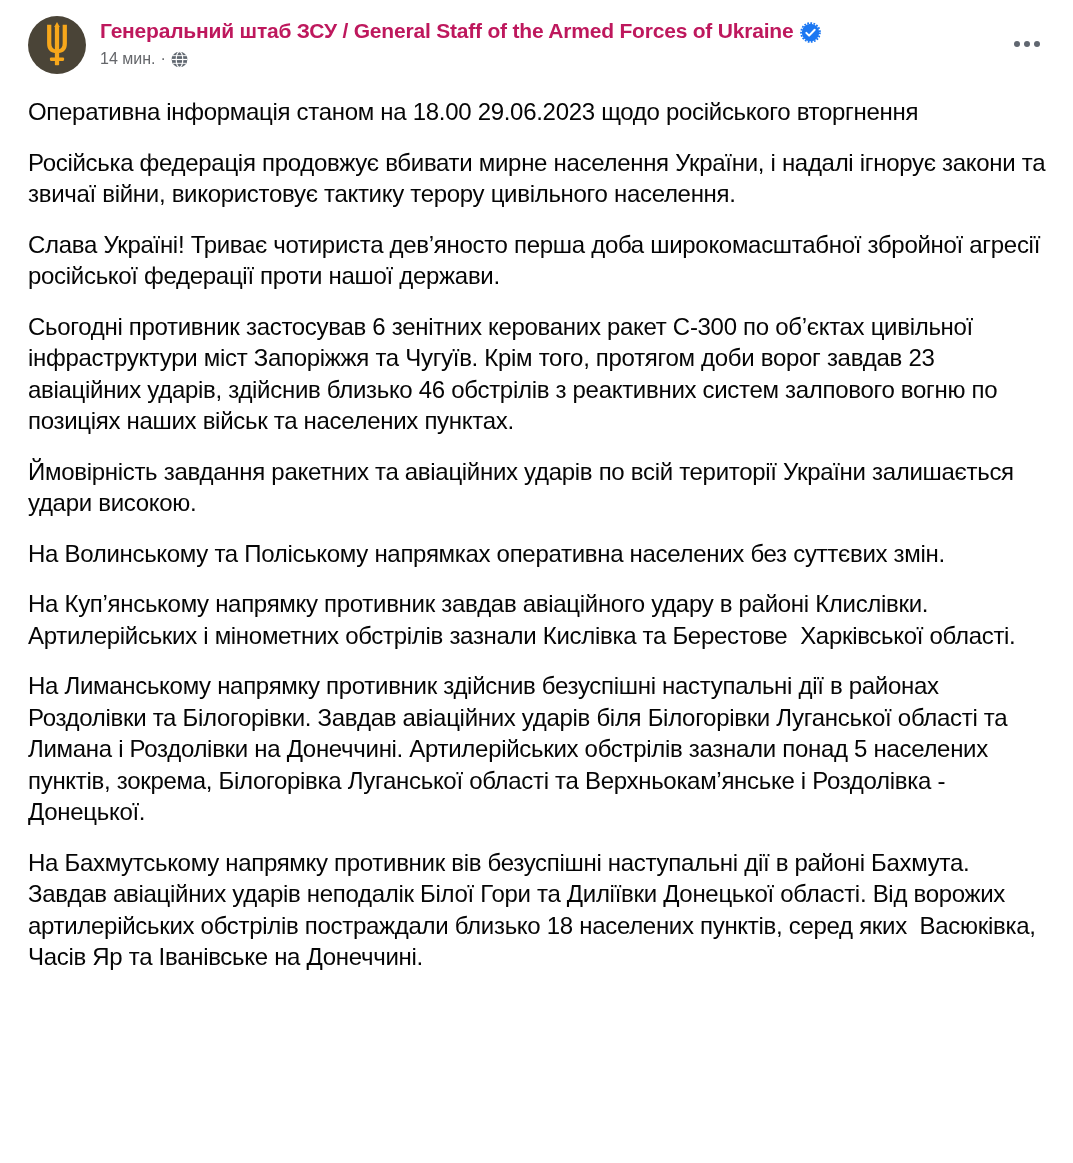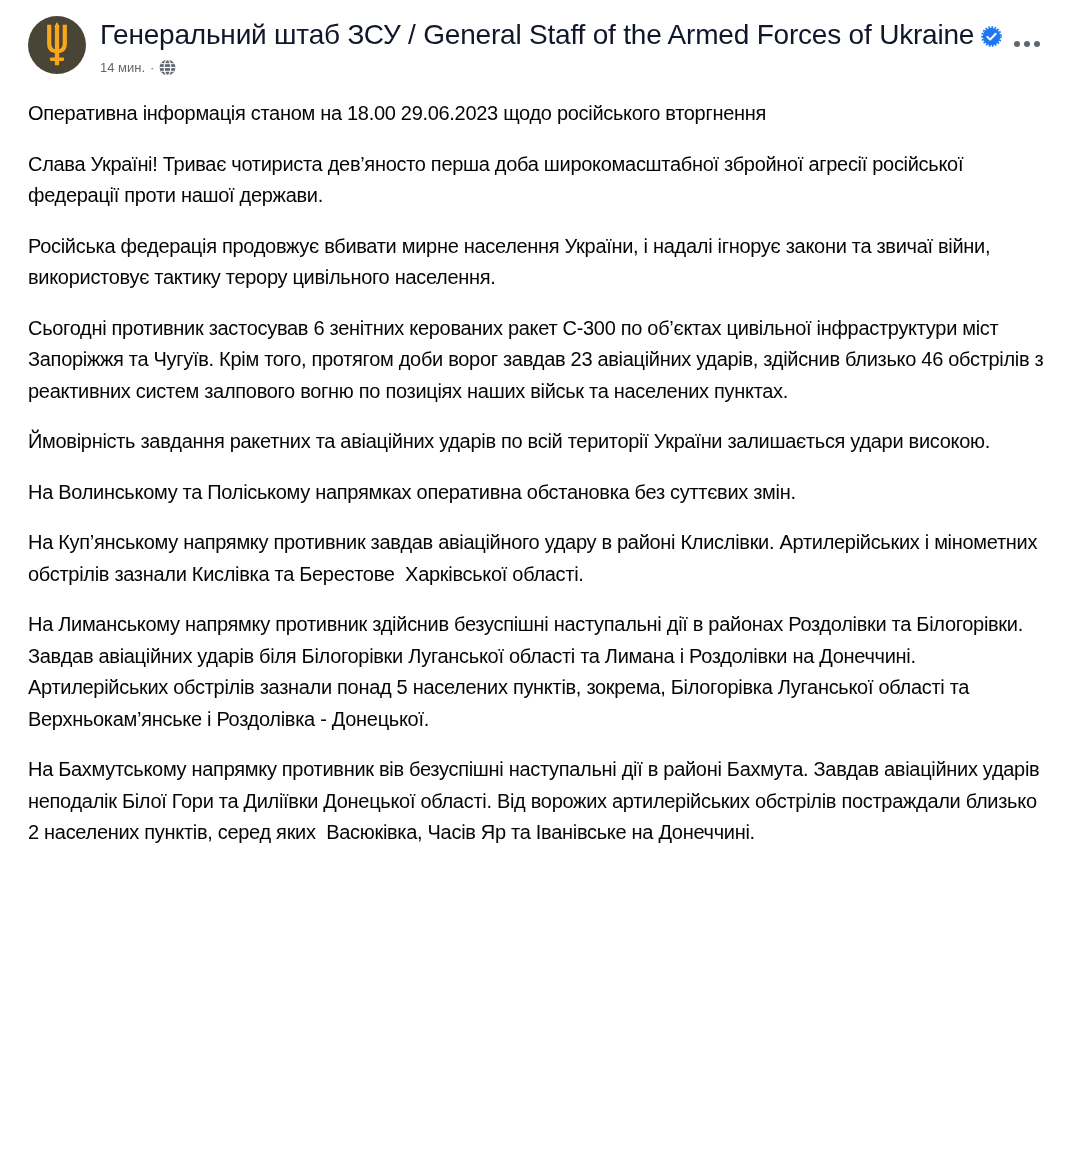--- a/index.html
+++ b/index.html
@@ -31,35 +31,35 @@
     cursor: pointer;
   }
   .avatar svg { display: block; }
   .header-text { margin-left: 14px; padding-top: 3px; min-width: 0; }
   .name-row {
     display: flex;
     align-items: center;
     gap: 7px;
   }
   .page-name {
-    font-size: 28px;
-    font-weight: 400;
-    color: #0f172a;
+    font-size: 21px;
+    font-weight: 700;
+    color: #be185d;
     text-decoration: none;
     letter-spacing: -0.2px;
     white-space: nowrap;
     cursor: pointer;
   }
   .verified { display: inline-flex; margin-top: 2px; }
   .meta-row {
     display: flex;
     align-items: center;
     gap: 5px;
     margin-top: 7px;
-    font-size: 13px;
+    font-size: 16px;
     color: #65676B;
   }
   .meta-sep { color: #65676B; }
   .timestamp { color: #65676B; text-decoration: none; cursor: pointer; }
   .globe { display: inline-flex; margin-top: 1px; }
   .more-btn {
     position: absolute;
     top: 32px; right: 28px;
     width: 36px; height: 24px;
     border: none;
@@ -71,21 +71,21 @@
     cursor: pointer;
     border-radius: 6px;
   }
   .more-btn .dot {
     width: 6px; height: 6px;
     border-radius: 50%;
     background: #606770;
   }
   .post-body {
     padding: 22px 26px 0 28px;
-    font-size: 20px;
+    font-size: 24px;
     line-height: 31.5px;
     letter-spacing: -0.3px;
     color: #050505;
   }
   .post-body p {
     margin: 0 0 19px 0;
     white-space: pre-wrap;
   }
 </style>
 </head>
@@ -141,23 +141,23 @@
   <button class="more-btn">
     <span style="display:flex;gap:4px;">
       <span class="dot"></span>
         <span class="dot"></span>
         <span class="dot"></span>
     </span>
   </button>
 
   <div class="post-body">
     <p>Оперативна інформація станом на 18.00 29.06.2023 щодо російського вторгнення</p>
+    <p>Російська федерація продовжує вбивати мирне населення України, і надалі ігнорує закони та звичаї війни, використовує тактику терору цивільного населення.</p>
     <p>Слава Україні! Триває чотириста дев’яносто перша доба широкомасштабної збройної агресії російської федерації проти нашої держави.</p>
-    <p>Російська федерація продовжує вбивати мирне населення України, і надалі ігнорує закони та звичаї війни, використовує тактику терору цивільного населення.</p>
     <p>Сьогодні противник застосував 6 зенітних керованих ракет С-300 по об’єктах цивільної інфраструктури міст Запоріжжя та Чугуїв. Крім того, протягом доби ворог завдав 23 авіаційних ударів, здійснив близько 46 обстрілів з реактивних систем залпового вогню по позиціях наших військ та населених пунктах.</p>
     <p>Ймовірність завдання ракетних та авіаційних ударів по всій території України залишається удари високою.</p>
-    <p>На Волинському та Поліському напрямках оперативна обстановка без суттєвих змін.</p>
+    <p>На Волинському та Поліському напрямках оперативна населених без суттєвих змін.</p>
     <p>На Куп’янському напрямку противник завдав авіаційного удару в районі Клислівки. Артилерійських і мінометних обстрілів зазнали Кислівка та Берестове  Харківської області.</p>
     <p>На Лиманському напрямку противник здійснив безуспішні наступальні дії в районах Роздолівки та Білогорівки. Завдав авіаційних ударів біля Білогорівки Луганської області та Лимана і Роздолівки на Донеччині. Артилерійських обстрілів зазнали понад 5 населених пунктів, зокрема, Білогорівка Луганської області та Верхньокам’янське і Роздолівка - Донецької.</p>
-    <p>На Бахмутському напрямку противник вів безуспішні наступальні дії в районі Бахмута. Завдав авіаційних ударів неподалік Білої Гори та Диліївки Донецької області. Від ворожих артилерійських обстрілів постраждали близько 2 населених пунктів, серед яких  Васюківка, Часів Яр та Іванівське на Донеччині.</p>
+    <p>На Бахмутському напрямку противник вів безуспішні наступальні дії в районі Бахмута. Завдав авіаційних ударів неподалік Білої Гори та Диліївки Донецької області. Від ворожих артилерійських обстрілів постраждали близько 18 населених пунктів, серед яких  Васюківка, Часів Яр та Іванівське на Донеччині.</p>
   </div>
 
 </div>
 
 </body></html>

